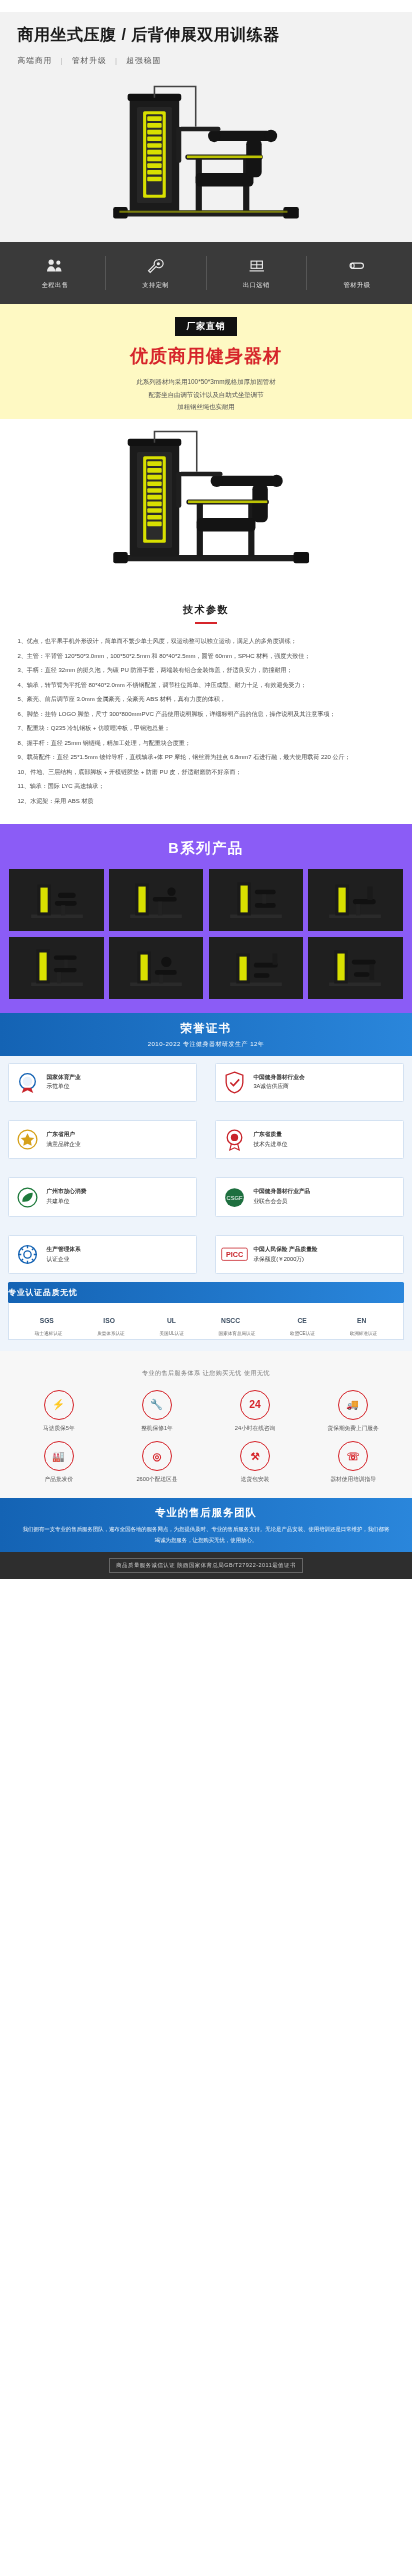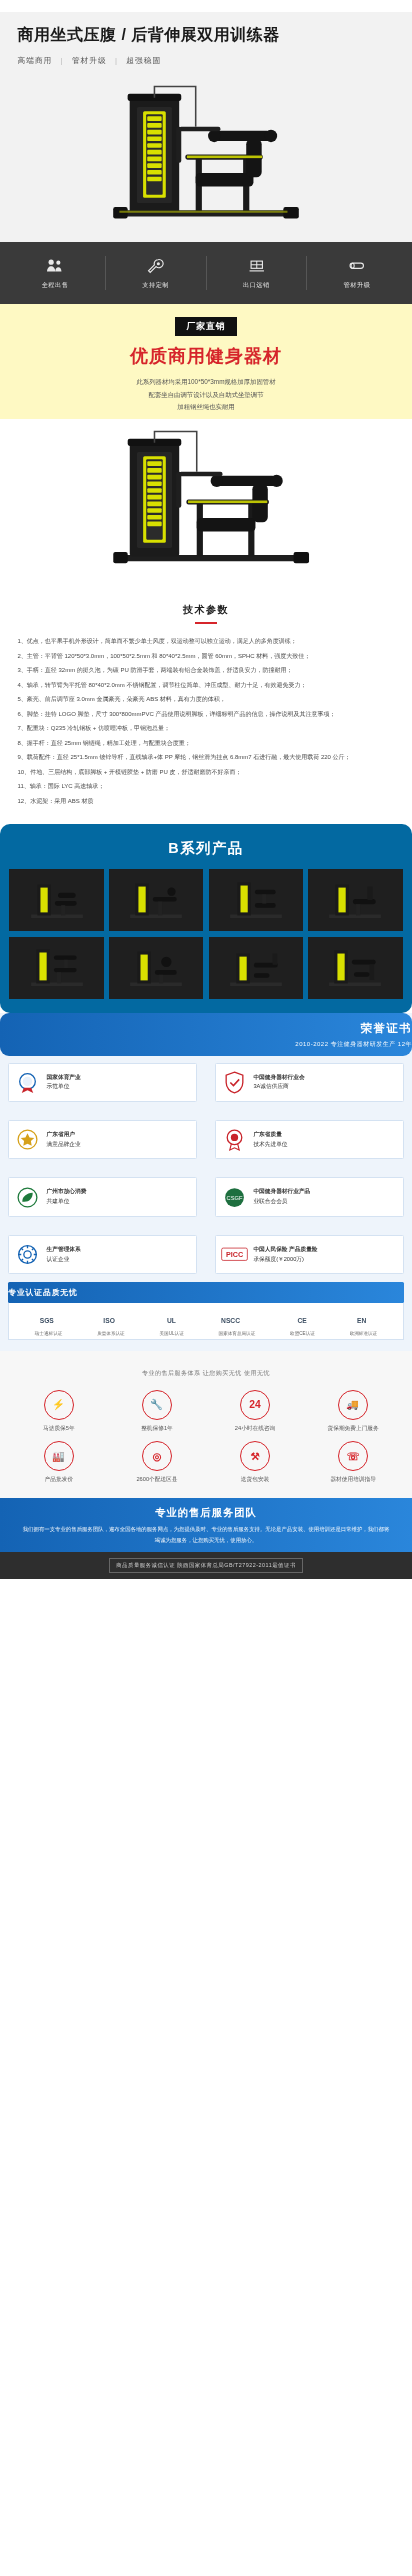--- a/index.html
+++ b/index.html
@@ -92,42 +92,42 @@
   }
   .spec-body {
     padding: 8.2px 17.5px 14.4px 17.5px;
     font-size: 6px;
     line-height: 2.25;
     color: #4a4a4a;
   }
   .spec-body p { margin-bottom: 1px; }
 
   
-  .bseries { background: #0369a1; padding: 15.5px 0 14.4px 0; border-radius: 10px; }
+  .bseries { background: #8b5cf6; padding: 15.5px 0 14.4px 0; }
   .bseries h2 {
     text-align: center; color: #fff; font-size: 14.4px; font-weight: bold;
     letter-spacing: 1.5px; margin-bottom: 11.3px;
   }
   .bgrid {
     display: grid;
     grid-template-columns: repeat(4, 1fr);
     gap: 5.2px;
     padding: 0 9.3px;
   }
   .bcell {
     background: #1f1f1f;
     height: 62px;
     display: flex; align-items: center; justify-content: center;
   }
 
   
   .honor { background: #eef4fb; padding: 0 0 11.3px 0; }
   .honor-head {
     background: linear-gradient(90deg,#1463b4,#2a86db);
-    color: #fff; text-align:right; padding: 8.2px 0 6.2px 0; border-radius: 9px;
+    color: #fff; text-align:center; padding: 8.2px 0 6.2px 0;
   }
   .honor-head .h1 { font-size: 11.3px; font-weight: bold; letter-spacing: 1.5px; }
   .honor-head .h2 { font-size: 6px; margin-top: 4.1px; letter-spacing: 0.5px; opacity:.95;}
   .honor-grid {
     display: grid; grid-template-columns: 1fr 1fr; gap: 18px;
     padding: 7.2px 8.2px 0 8.2px;
   }
   .hcard {
     background: #fff; border: 0.5px solid #d4e2f2; border-radius: 1.5px;
     display: flex; align-items: center; padding: 5.2px 5.2px;

